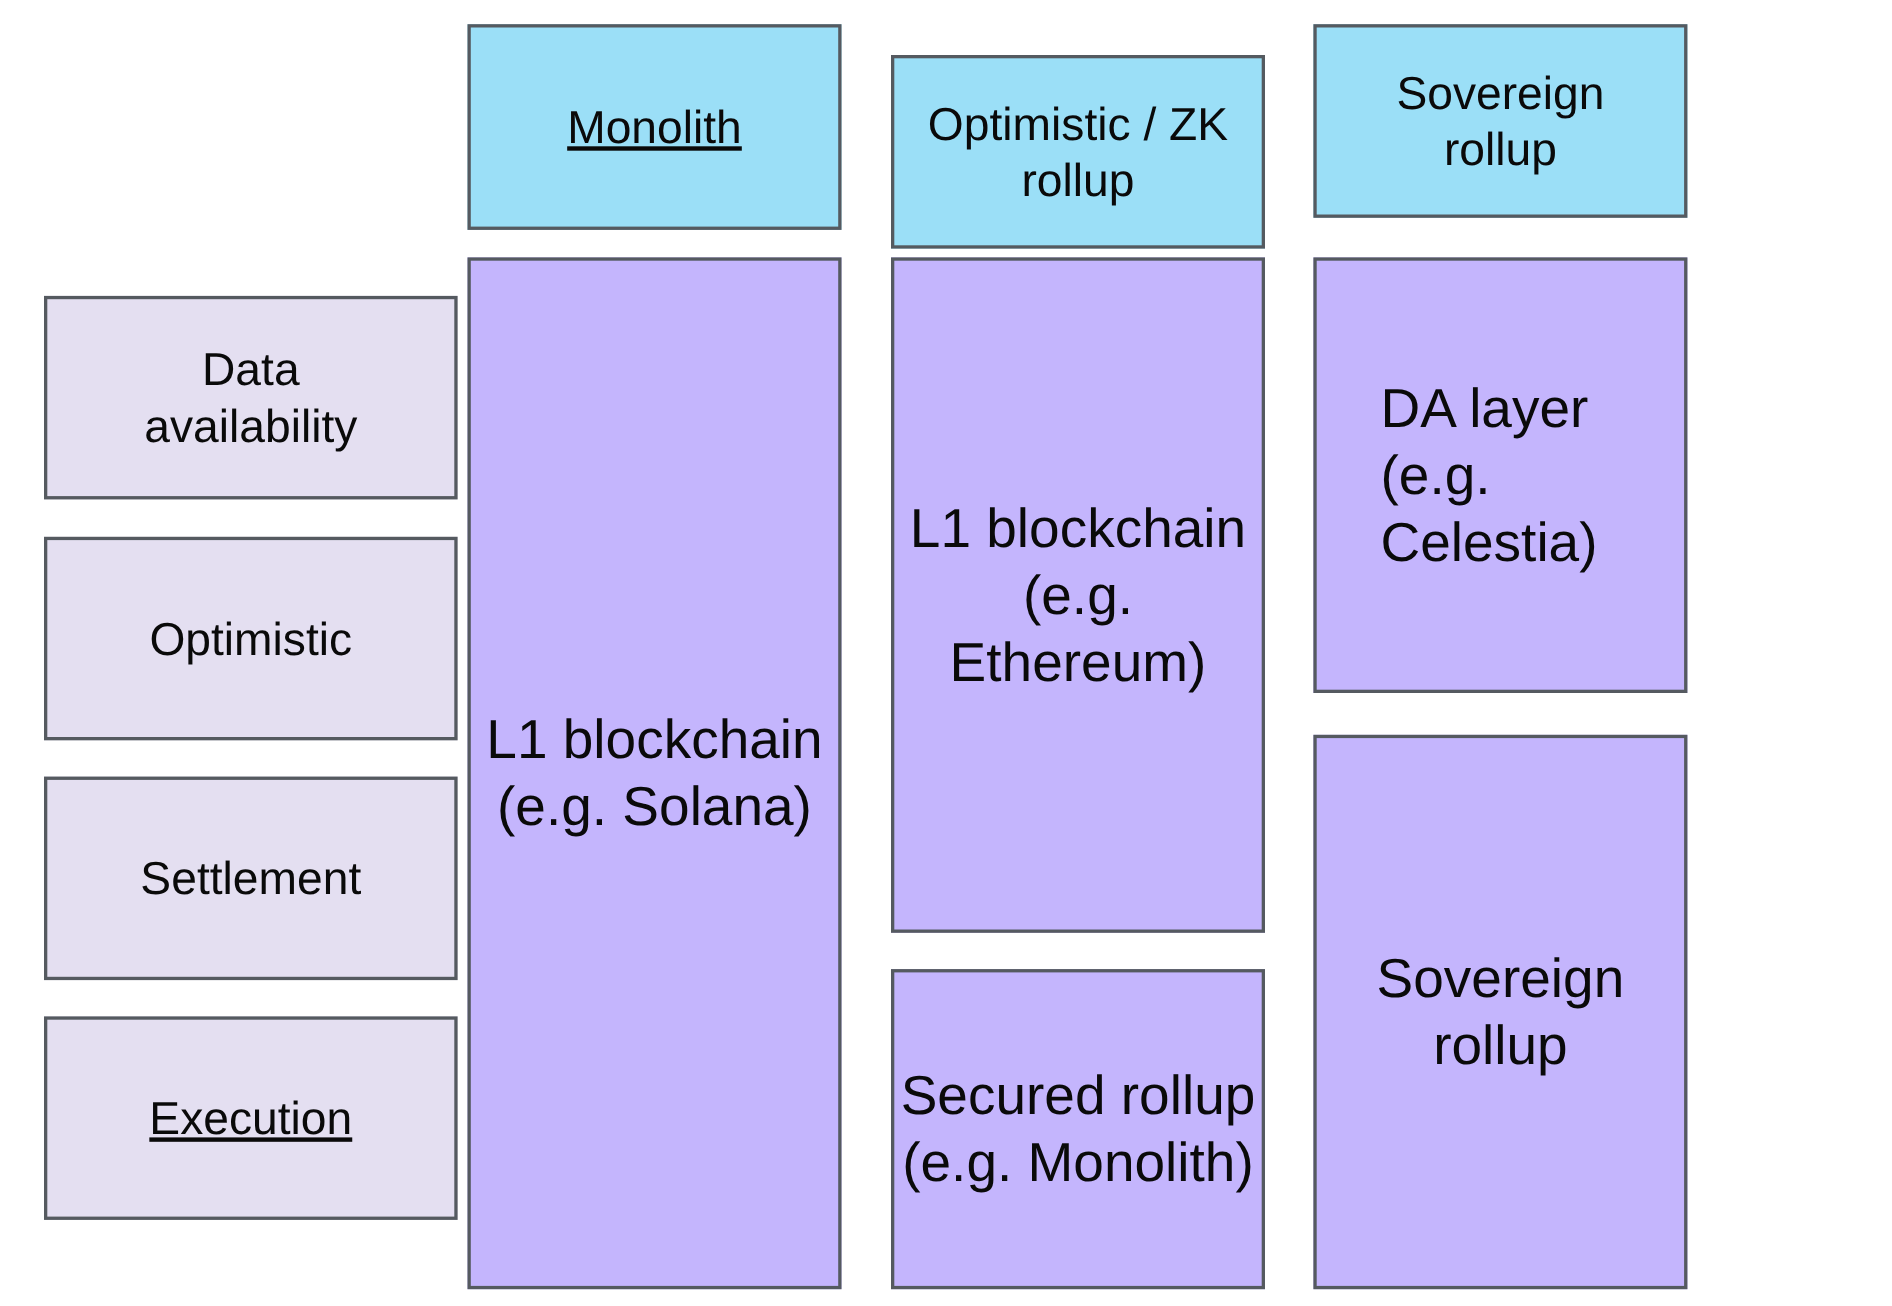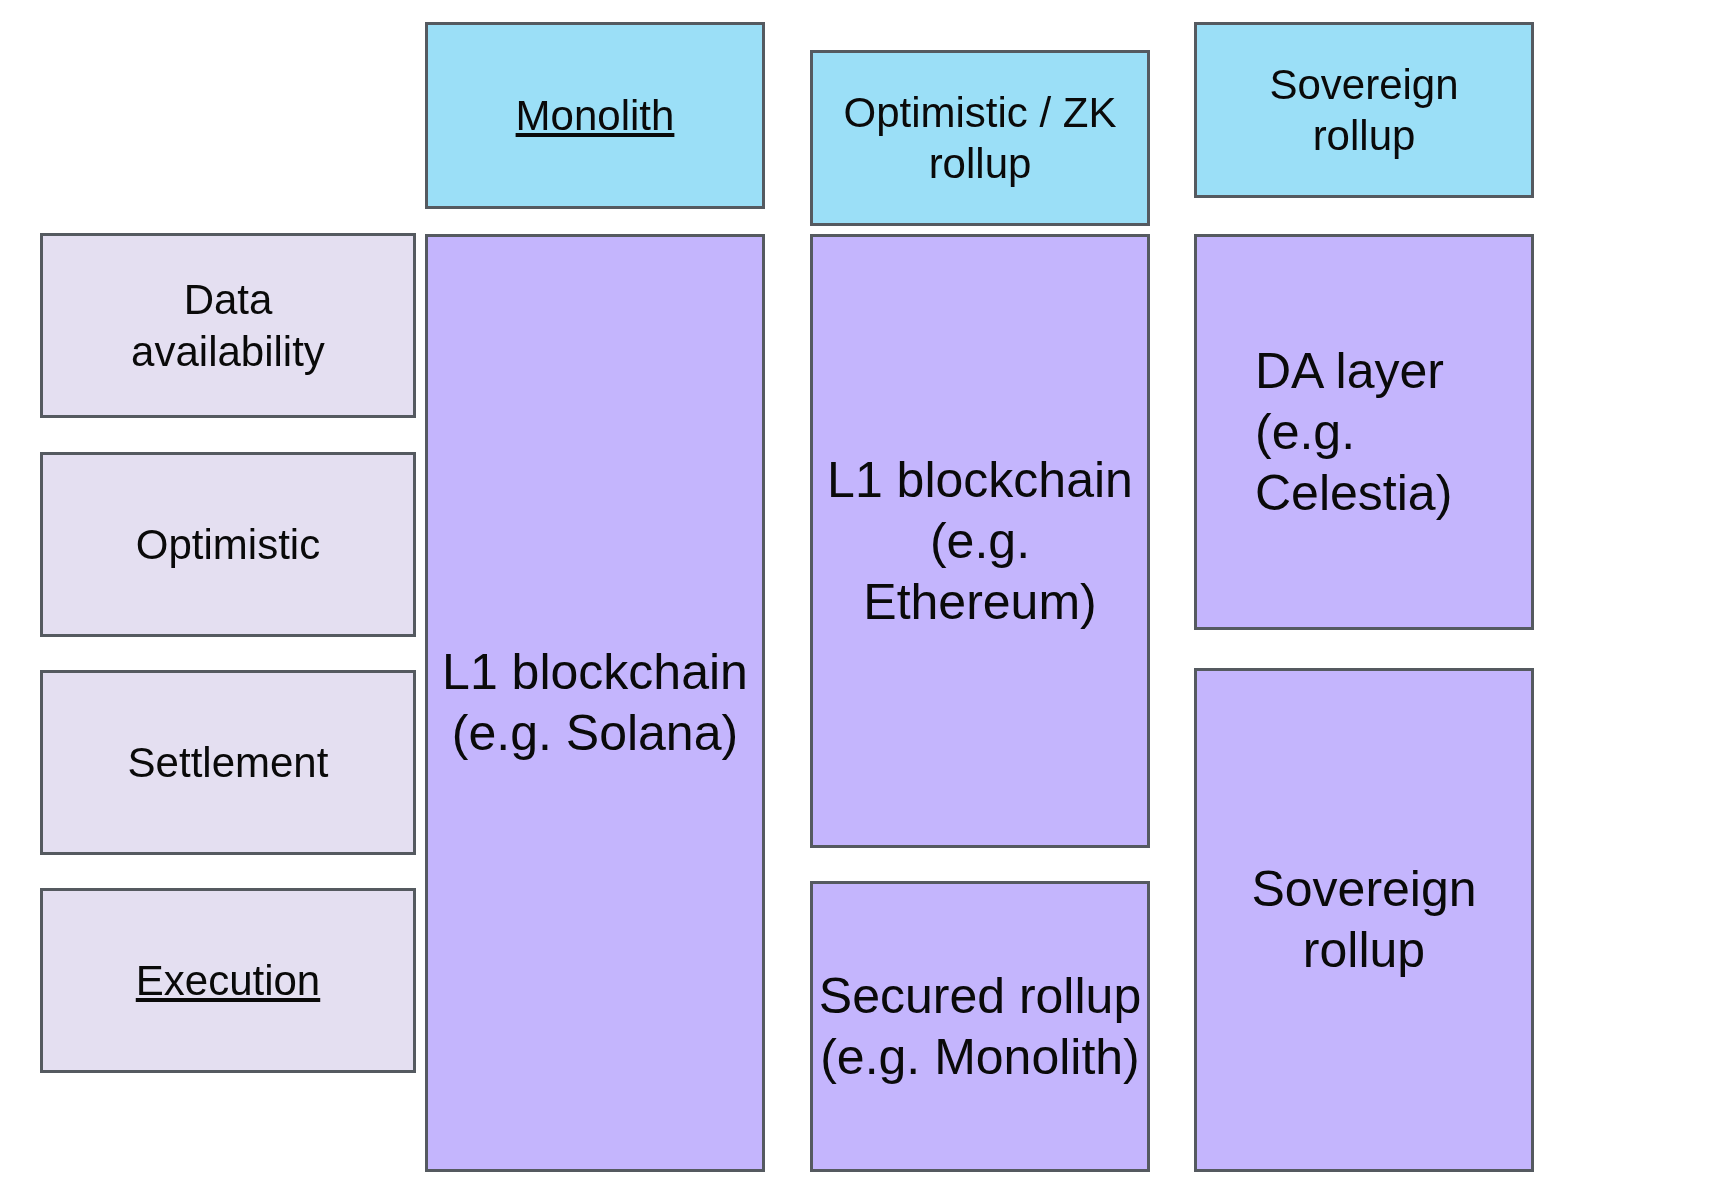--- a/index.html
+++ b/index.html
@@ -23,20 +23,21 @@
     align-items: center;
     justify-content: center;
     text-align: center;
     color: #0a0a0a;
     line-height: 1.22;
     white-space: pre-line;
   }
   .layer-box {
     background: #e4dff1;
     font-size: 42px;
+    margin-top: 36px;
   }
   .header-box {
     background: #9bdff7;
     font-size: 42px;
   }
   .body-box {
     background: #c4b5fd;
     font-size: 50px;
   }
   .align-left-text {

